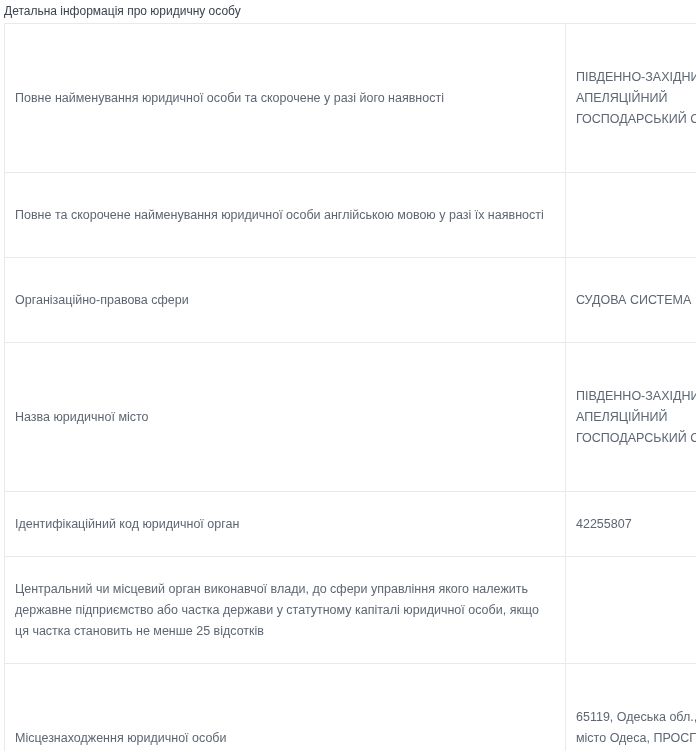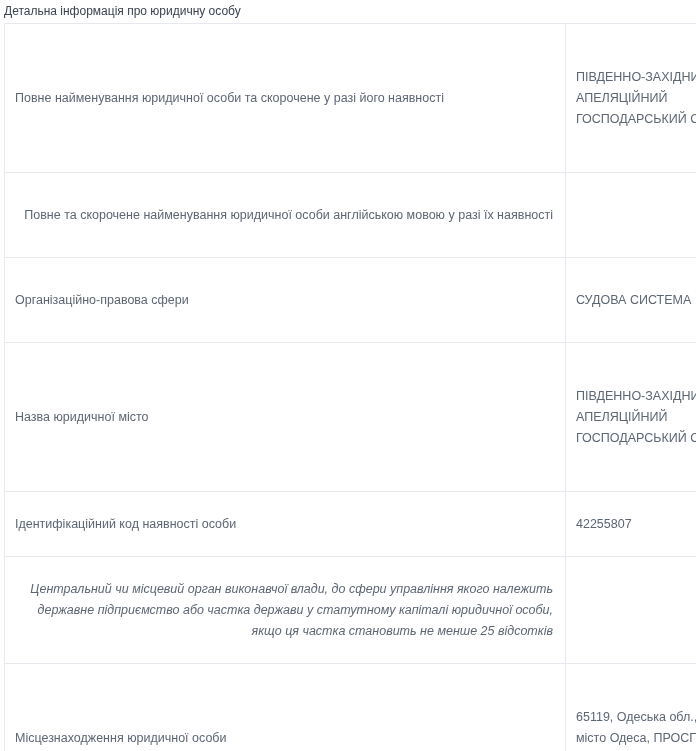--- a/index.html
+++ b/index.html
@@ -40,23 +40,23 @@
   }
   td.value {
     width: 146px;
     color: #5d6673;
   }
   .r1 td { height: 126px; }
   .r2 td { height: 62px; }
   .r3 td { height: 62px; }
   .r4 td { height: 126px; }
   .r5 td { height: 42px; }
-  .r6 td { height: 84px; font-style: italic; }
+  .r6 td { height: 84px; }
   .r7 td { height: 126px; }
-  td.label.multiline { vertical-align: middle; text-align: right; }
+  td.label.multiline { vertical-align: middle; }
 </style>
 </head>
 <body>
 
 <div class="page-title">Детальна інформація про юридичну особу</div>
 
 <table class="details">
   <tbody>
     <tr class="r1">
       <td class="label">Повне найменування юридичної особи та скорочене у разі його наявності</td>
@@ -68,21 +68,21 @@
     </tr>
     <tr class="r3">
       <td class="label">Організаційно-правова сфери</td>
       <td class="value">СУДОВА СИСТЕМА</td>
     </tr>
     <tr class="r4">
       <td class="label">Назва юридичної місто</td>
       <td class="value">ПІВДЕННО-ЗАХІДНИЙ АПЕЛЯЦІЙНИЙ ГОСПОДАРСЬКИЙ СУД</td>
     </tr>
     <tr class="r5">
-      <td class="label">Ідентифікаційний код наявності особи</td>
+      <td class="label">Ідентифікаційний код юридичної орган</td>
       <td class="value">42255807</td>
     </tr>
     <tr class="r6">
       <td class="label multiline">Центральний чи місцевий орган виконавчої влади, до сфери управління якого належить державне підприємство або частка держави у статутному капіталі юридичної особи, якщо ця частка становить не менше 25 відсотків</td>
       <td class="value"></td>
     </tr>
     <tr class="r7">
       <td class="label">Місцезнаходження юридичної особи</td>
       <td class="value">65119, Одеська обл., місто Одеса, ПРОСПЕКТ ШЕВЧЕНКА, будинок 29</td>
     </tr>

